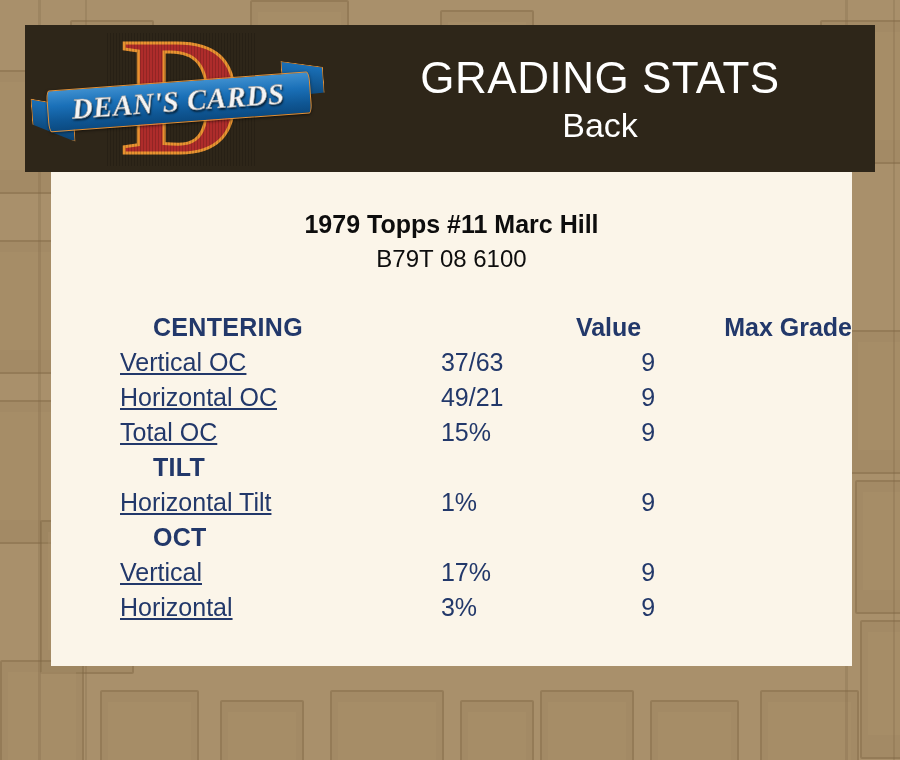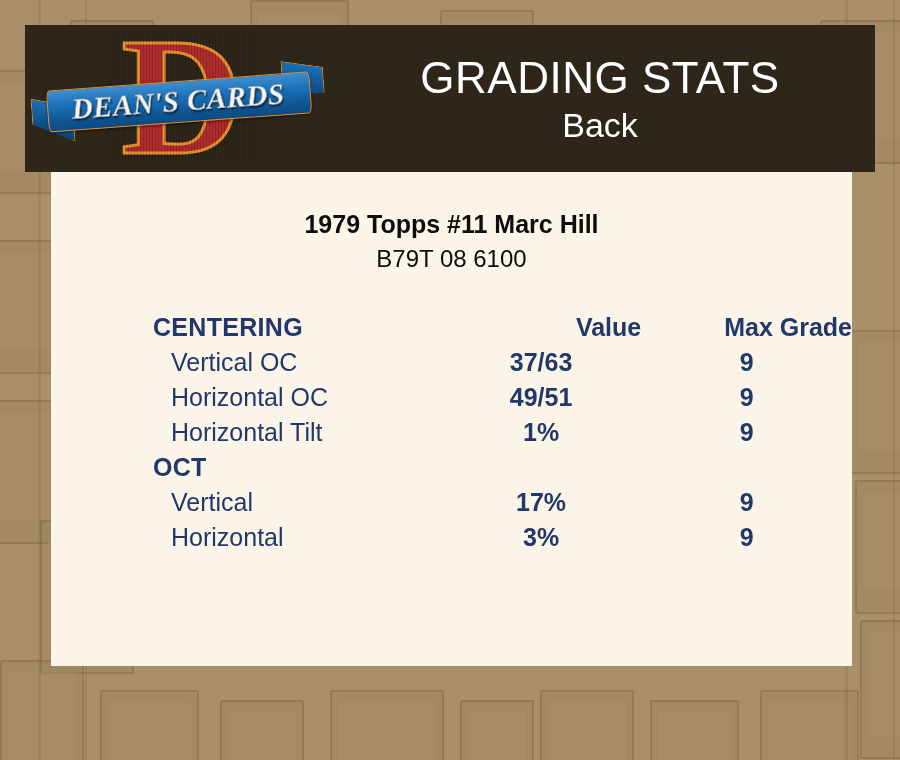--- a/index.html
+++ b/index.html
@@ -222,27 +222,27 @@
   }
   #stats-table th.section-head {
     text-align: left;
     padding-left: 102px;
     font-weight: bold;
     letter-spacing: 0.3px;
     margin-top: 20px;
   }
   #stats-table td.row-label {
     text-align: left;
-    padding-left: 120px;
-    font-weight: normal;
+    padding-left: 69px;
+    font-weight: normal;
+    text-decoration: underline;
   }
   #stats-table td.row-value,
   #stats-table td.row-grade {
-    text-align: center;
-    font-weight: bold;
+    font-weight: normal;
   }
 </style>
 </head>
 <body>
 
 <div id="page-bg">
     <div class="wm" style="left: -10px; top: 70px; width: 70px; height: 120px;"></div>
     <div class="wm" style="left: 70px; top: 20px; width: 80px; height: 130px;"></div>
     <div class="wm" style="left: 150px; top: 90px; width: 90px; height: 140px;"></div>
     <div class="wm" style="left: 250px; top: 0px; width: 95px; height: 150px;"></div>
@@ -309,22 +309,32 @@
           <th class="col-head">Value</th>
           <th class="col-head">Max Grade</th>
         </tr>
         <tr>
           <td class="row-label">Vertical OC</td>
           <td class="row-value">37/63</td>
           <td class="row-grade">9</td>
         </tr>
         <tr>
           <td class="row-label">Horizontal OC</td>
-          <td class="row-value">49/51</td>
-          <td class="row-grade">9</td>
+          <td class="row-value">49/21</td>
+          <td class="row-grade">9</td>
+        </tr>
+        <tr>
+          <td class="row-label">Total OC</td>
+          <td class="row-value">15%</td>
+          <td class="row-grade">9</td>
+        </tr>
+        <tr>
+          <th class="section-head">TILT</th>
+          <td></td>
+          <td></td>
         </tr>
         <tr>
           <td class="row-label">Horizontal Tilt</td>
           <td class="row-value">1%</td>
           <td class="row-grade">9</td>
         </tr>
         <tr>
           <th class="section-head">OCT</th>
           <td></td>
           <td></td>

